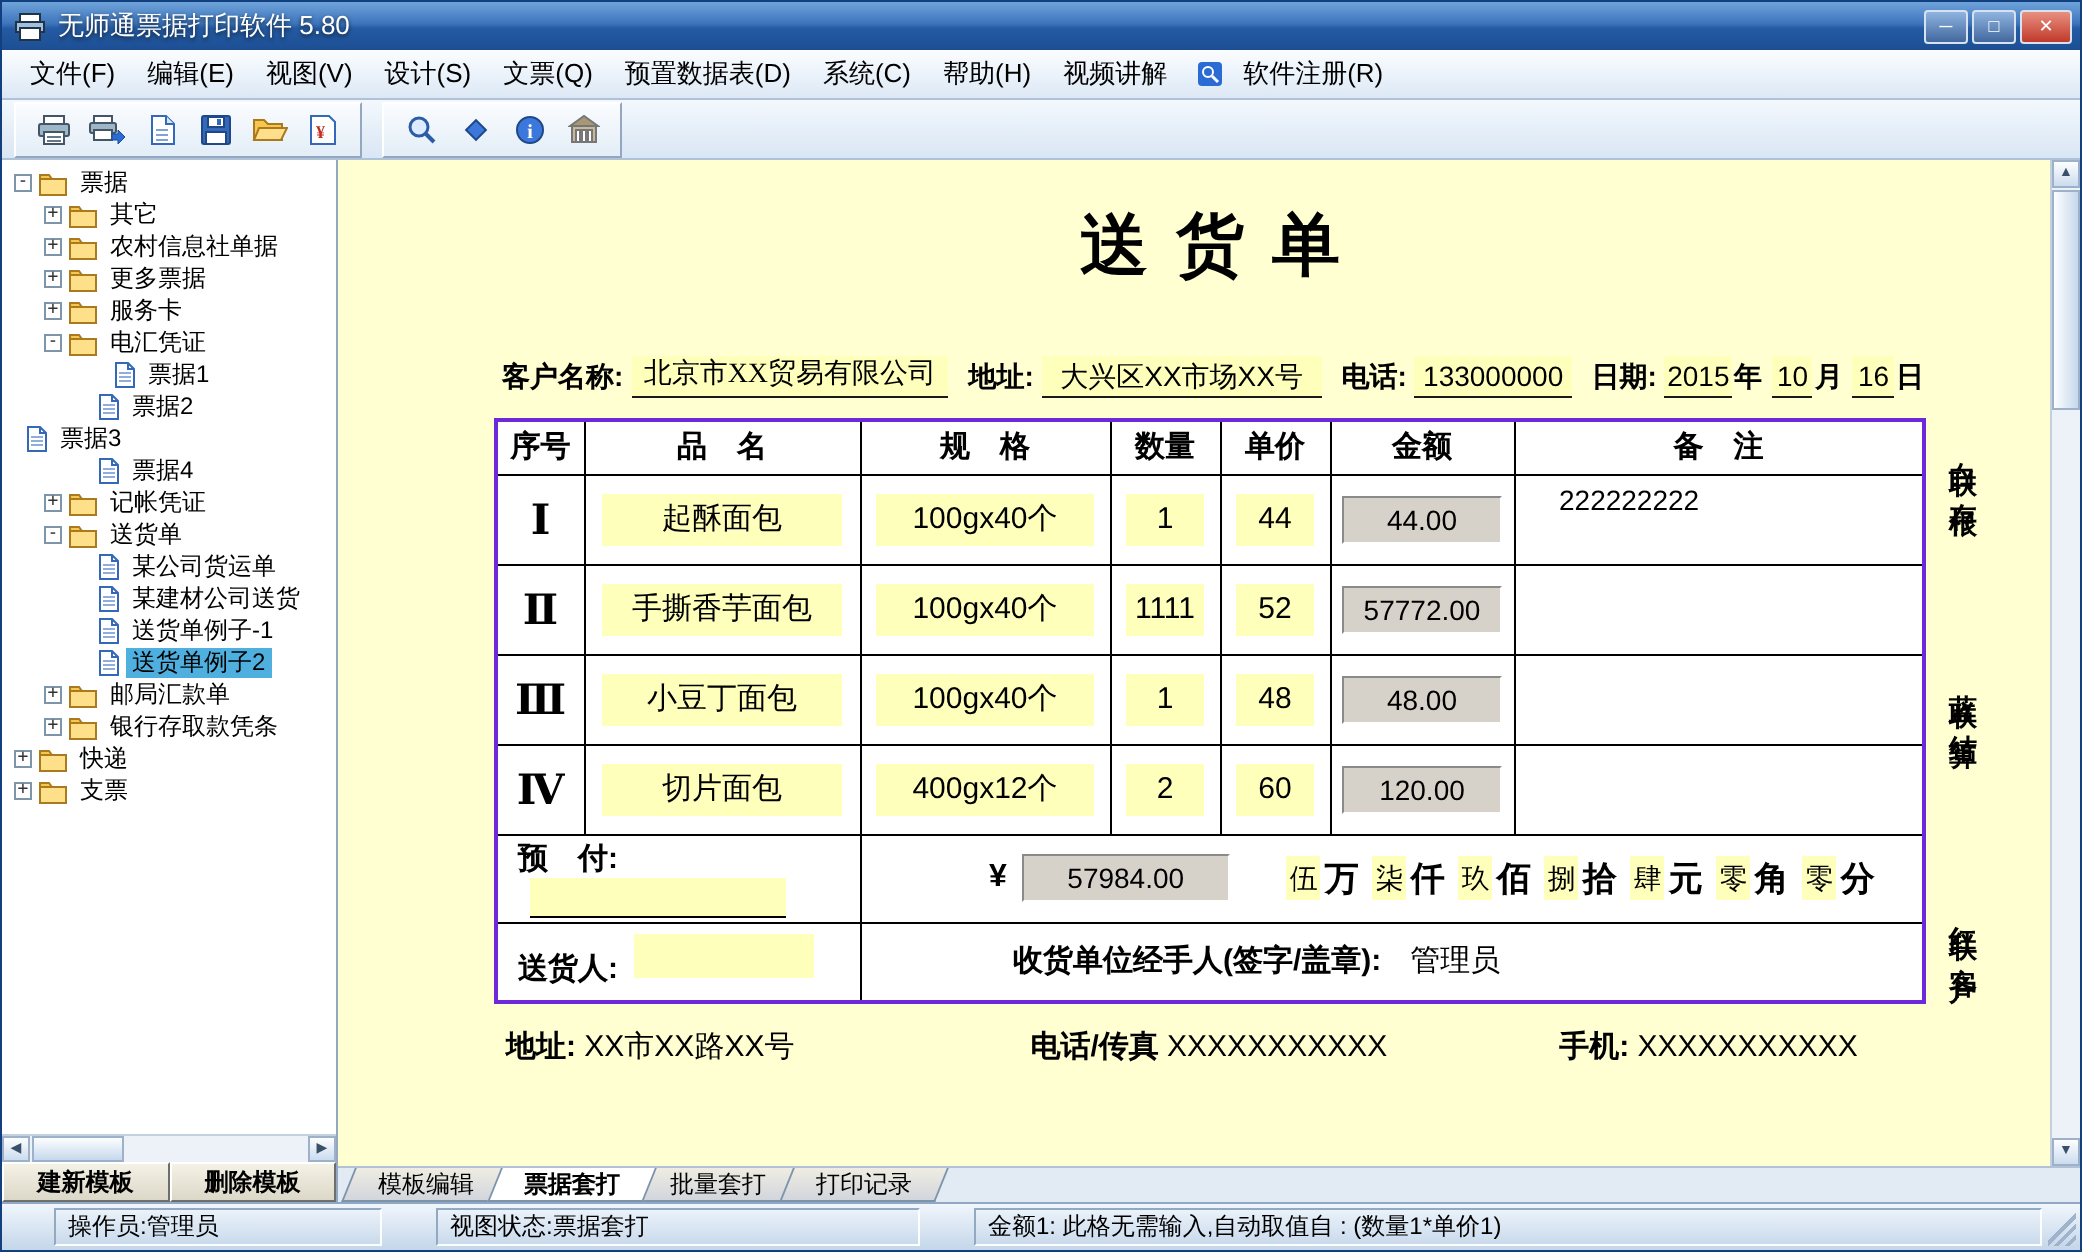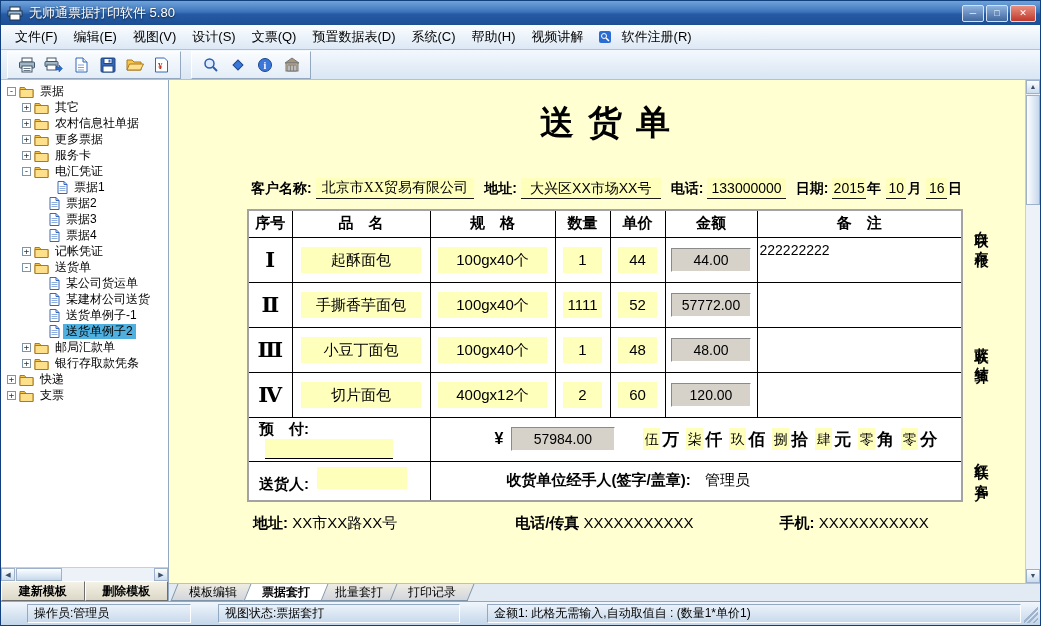--- a/index.html
+++ b/index.html
@@ -141,28 +141,28 @@
   .lbl:first-child { margin-left:4px; }
   .unit { font-weight:bold; font-size:14px; line-height:21px; margin:0 1px; }
   .field {
     background:#FFFFBC; border-bottom:1px solid #1A1A1A;
     display:inline-block; text-align:center;
     height:21px; line-height:20px; font-size:14px; margin-left:4px;
   }
   .w170{width:170px;font-family:Liberation Serif, serif;} .w150{width:150px;} .w84{width:84px;}
   .w36{width:36px;} .w22{width:22px;} .w90{width:90px; border-bottom:none; height:22px;}
   
-  .dtable { margin-top:10px; border-collapse:collapse; table-layout:fixed; width:716px; border:2px solid #a3a3a3; }
+  .dtable { margin-top:10px; border-collapse:collapse; table-layout:fixed; width:716px; border:2px solid #6d28d9; }
   .dtable th, .dtable td { border:1px solid #000; text-align:center; overflow:hidden; }
   .dtable thead th { height:27px; font-size:15px; background:#FFFFFF; }
   .dtable tbody.items td { height:45px; background:#FFFFFF; }
   td.no { font-family:"DejaVu Serif","Liberation Serif",serif; font-size:21px; font-weight:bold; }
   .cellf { display:block; margin:0 auto; border-bottom:none; height:26px; line-height:26px; font-size:15px; width:88%; }
   .cellf.qty, .cellf.price { width:74%; }
-  td.remark { background:#FFFFC4; text-align:left; vertical-align:top; padding:4px 2px; font-size:14px; }
+  td.remark { background:#FFFFC4; text-align:left; vertical-align:top; padding:4px 22px; font-size:14px; }
   .gray-box {
     display:inline-block; background:#D6D2C9;
     border:1px solid; border-color:#8A8A8A #FFFFFF #FFFFFF #8A8A8A;
     min-width:80px; height:24px; line-height:22px; font-size:14px; text-align:center;
   }
   tr.prepay-row td { height:44px; background:#FFFFFF; }
   td.pa { text-align:left; padding-left:10px; }
   .plbl { font-weight:bold; font-size:15px; }
   .uline-field { display:inline-block; width:128px; height:20px; background:#FFFFBC; border-bottom:1px solid #000; margin-left:6px; vertical-align:middle; }
   td.pb { text-align:left; padding-left:64px; white-space:nowrap; }
@@ -405,21 +405,21 @@
               <svg width="11" height="13" viewBox="0 0 11 13">
                 <path d="M1 0.5 h6 l3 3 v9 H1z" fill="#fff" stroke="#3568B8"></path>
                 <path d="M7 0.5 v3 h3" fill="none" stroke="#3568B8"></path>
                 <line x1="2.5" y1="5.5" x2="8.5" y2="5.5" stroke="#8FAEDB"></line>
                 <line x1="2.5" y1="7.5" x2="8.5" y2="7.5" stroke="#8FAEDB"></line>
                 <line x1="2.5" y1="9.5" x2="8.5" y2="9.5" stroke="#8FAEDB"></line>
               </svg>
             </span>
             <span class="tree-label">票据2</span>
           </div>
-          <div class="tree-item" style="padding-left: 36px; text-align: center;">
+          <div class="tree-item" style=" text-align: center;">
             <span class="tree-spacer"></span>
             <span class="tree-icon">
               <svg width="11" height="13" viewBox="0 0 11 13">
                 <path d="M1 0.5 h6 l3 3 v9 H1z" fill="#fff" stroke="#3568B8"></path>
                 <path d="M7 0.5 v3 h3" fill="none" stroke="#3568B8"></path>
                 <line x1="2.5" y1="5.5" x2="8.5" y2="5.5" stroke="#8FAEDB"></line>
                 <line x1="2.5" y1="7.5" x2="8.5" y2="7.5" stroke="#8FAEDB"></line>
                 <line x1="2.5" y1="9.5" x2="8.5" y2="9.5" stroke="#8FAEDB"></line>
               </svg>
             </span>

